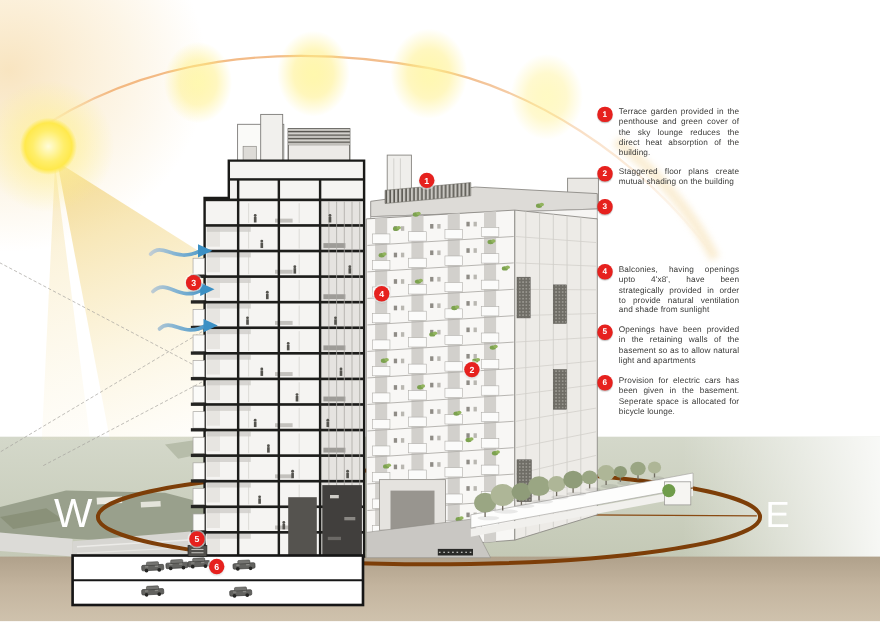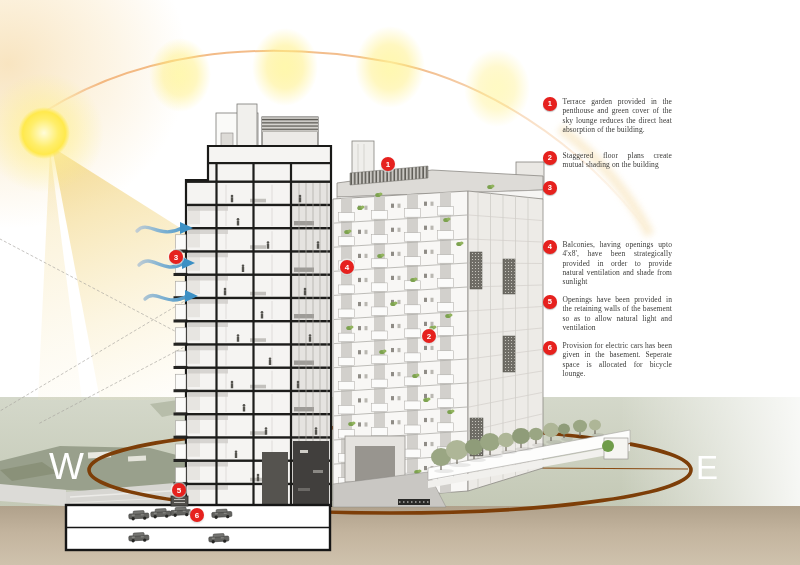--- a/index.html
+++ b/index.html
@@ -21,21 +21,21 @@
           box-shadow:0 0 0 1.5px rgba(255,255,255,0.55), 0 1px 1.5px rgba(0,0,0,0.35);}
   .mk1{left:388px;top:164px}.mk2{left:429px;top:336px}.mk3{left:176px;top:257px}
   .mk4{left:347px;top:267px}.mk5{left:179px;top:490px}.mk6{left:197px;top:515px}
 
   
   .ann{position:absolute;left:543px;width:129px;display:flex;gap:6px;align-items:flex-start;}
   .ann-badge{flex:0 0 auto;width:13.5px;height:13.5px;border-radius:50%;background:var(--red);
              color:#fff;font-size:7.5px;font-weight:bold;display:flex;align-items:center;
              justify-content:center;box-shadow:0 1px 1px rgba(0,0,0,0.25);}
   .ann-text{font-size:7.5px;line-height:9.3px;color:#3a3a38;text-align:justify;
-            text-align-last:left;letter-spacing:0.1px;font-family:Liberation Serif, serif;}
+            text-align-last:left;letter-spacing:0.1px;}
   .a1{top:97px}.a2{top:151px}.a3{top:181px}.a4{top:240px}.a5{top:295px}.a6{top:341px}
 </style>
 </head>
 <body>
 
 <div id="stage">
 
 <svg id="art" width="800" height="565" viewBox="0 0 800 565">
   <defs>
     <radialGradient id="sunCore">
@@ -659,20 +659,20 @@
 </div>
 <div class="ann a3">
   <div class="ann-badge">3</div>
 </div>
 <div class="ann a4">
   <div class="ann-badge">4</div>
   <div class="ann-text">Balconies, having openings upto 4'x8', have been strategically provided in order to provide natural ventilation and shade from sunlight</div>
 </div>
 <div class="ann a5">
   <div class="ann-badge">5</div>
-  <div class="ann-text">Openings have been provided in the retaining walls of the basement so as to allow natural light and ventilation</div>
+  <div class="ann-text">Openings have been provided in the retaining walls of the basement so as to allow natural light and apartments</div>
 </div>
 <div class="ann a6">
   <div class="ann-badge">6</div>
   <div class="ann-text">Provision for electric cars has been given in the basement. Seperate space is allocated for bicycle lounge.</div>
 </div>
 
 </div>
 
 </body></html>

